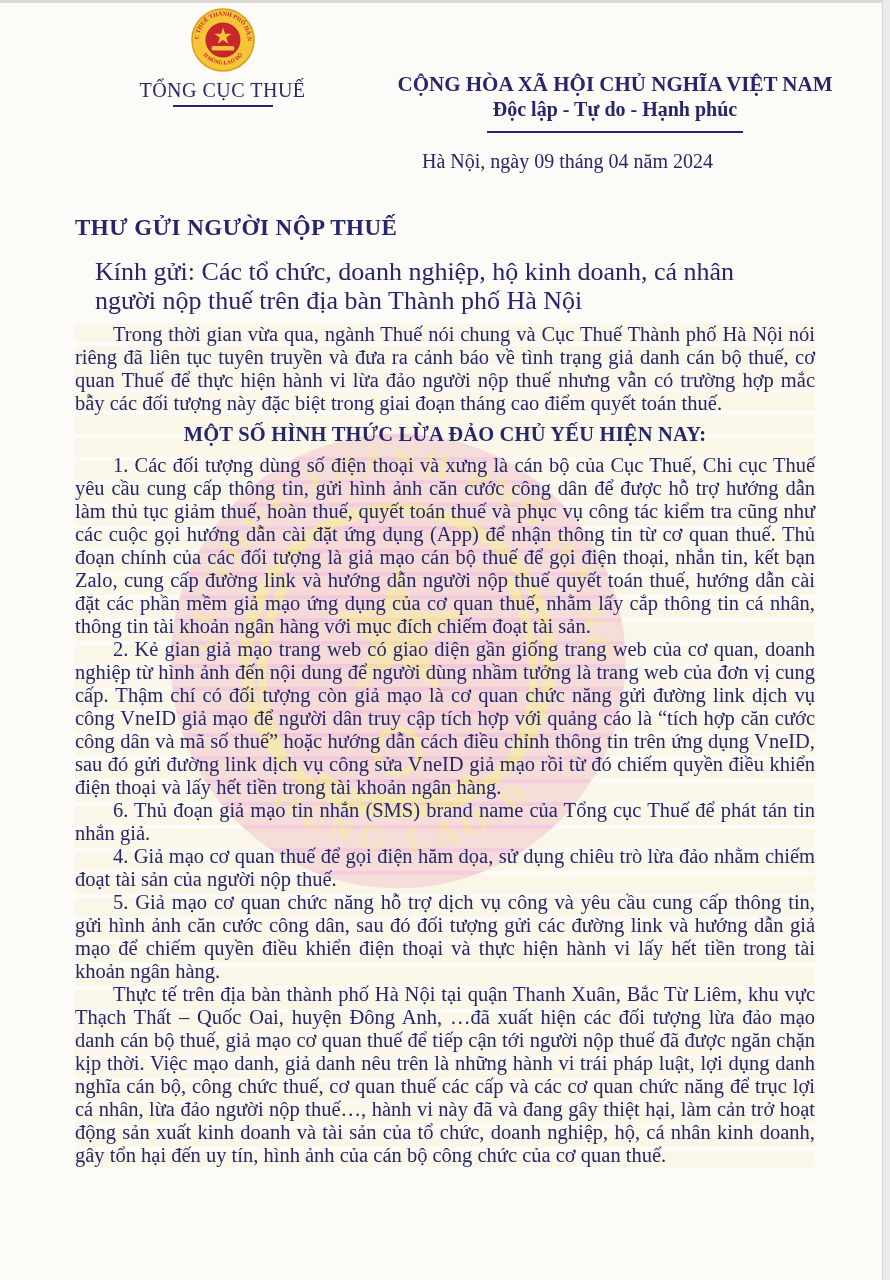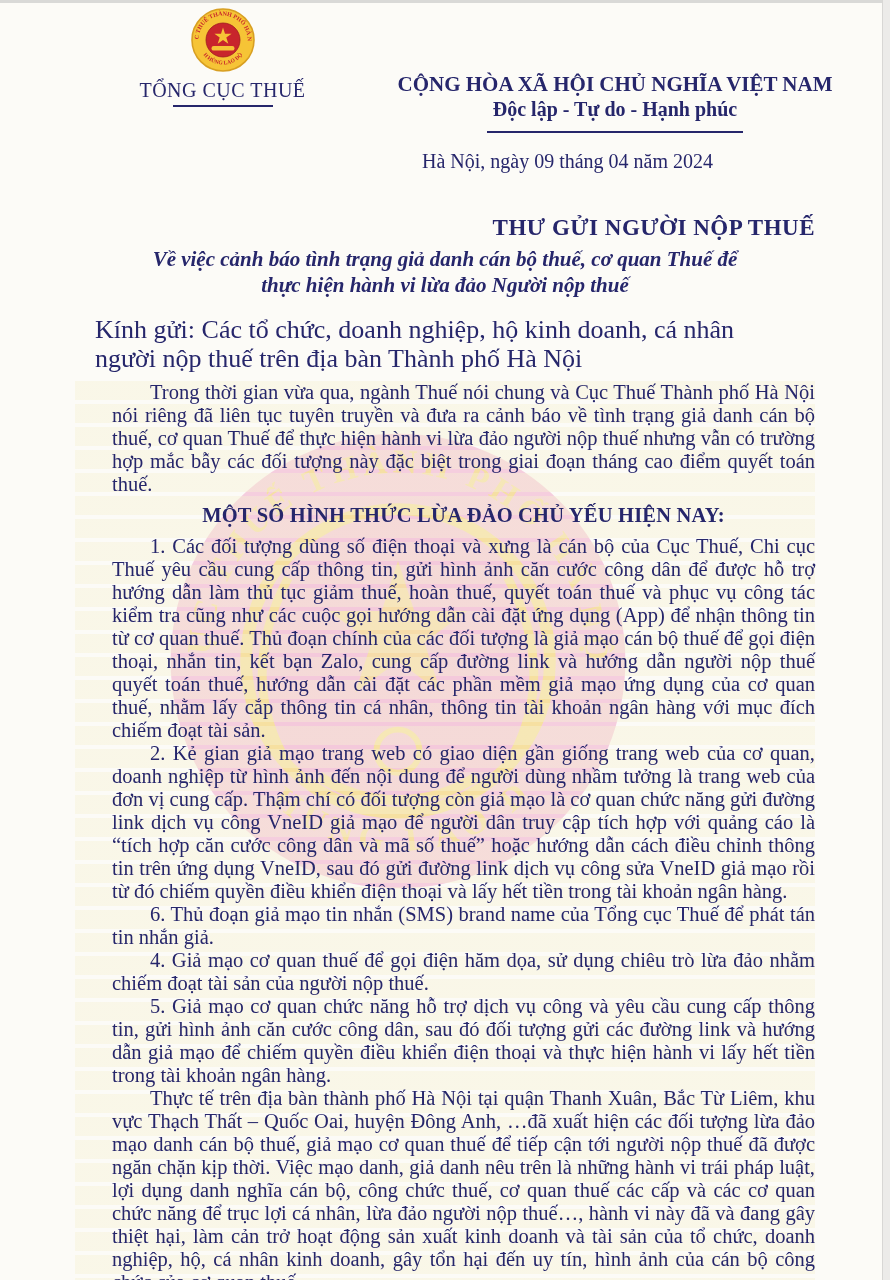--- a/index.html
+++ b/index.html
@@ -24,29 +24,28 @@
   .header-right{position:absolute;left:385px;top:72px;width:460px;text-align:center;z-index:2;}
   .republic{font-size:21px;font-weight:bold;line-height:25px;}
   .motto{font-size:20px;font-weight:bold;line-height:25px;display:inline-block;border-bottom:2px solid #26266b;padding:0 6px 9px;}
   .dateline{font-size:20px;margin-top:17px;margin-right:95px;}
 
   
   .watermark{position:absolute;left:153px;top:416px;width:490px;height:490px;z-index:1;pointer-events:none;}
 
   
   .letter-content{position:absolute;left:75px;top:216px;width:740px;z-index:2;}
-  .title{text-align:right;font-weight:bold;font-size:23px;letter-spacing:.5px;line-height:24px;margin:0 0 6px;}
+  .title{text-align:left;font-weight:bold;font-size:23px;letter-spacing:.5px;line-height:24px;margin:0 0 6px;}
   .subtitle{text-align:center;font-weight:bold;font-style:italic;font-size:21px;line-height:26px;width:620px;margin:0 auto;}
   .salutation{width:700px;margin:17px auto 0;text-align:left;font-size:26px;line-height:29px;}
   .flow{
     margin-top:8px;font-size:20.5px;line-height:23px;text-align:justify;
     background:repeating-linear-gradient(to bottom,
       rgba(246,241,211,.42) 0px, rgba(246,241,211,.42) 19px,
       rgba(246,241,211,0) 19px, rgba(246,241,211,0) 23px);
-    padding-left:37px;
   }
   .para{margin:0;text-indent:38px;}
   .section-heading{margin:8px;text-indent:0;text-align:center;font-weight:bold;letter-spacing:.2px;}
 </style>
 </head>
 <body>
 
 <div class="page">
   <div class="scan-top-edge"></div>
   <div class="scan-right-edge"></div>
@@ -96,21 +95,20 @@
   </div>
 
   <div class="header-right">
     <div class="republic">CỘNG HÒA XÃ HỘI CHỦ NGHĨA VIỆT NAM</div>
     <div><span class="motto">Độc lập - Tự do - Hạnh phúc</span></div>
     <div class="dateline">Hà Nội, ngày 09 tháng 04 năm 2024</div>
   </div>
 
   <div class="letter-content">
     <div class="title">THƯ GỬI NGƯỜI NỘP THUẾ</div>
-    <div class="subtitle">Về việc cảnh báo tình trạng giả danh cán bộ thuế, cơ quan Thuế để thực hiện hành vi lừa đảo Người nộp thuế</div>
     <div class="salutation">Kính gửi: Các tổ chức, doanh nghiệp, hộ kinh doanh, cá nhân người nộp thuế trên địa bàn Thành phố Hà Nội</div>
 
     <div class="flow">
       <p class="para">Trong thời gian vừa qua, ngành Thuế nói chung và Cục Thuế Thành phố Hà Nội nói riêng đã liên tục tuyên truyền và đưa ra cảnh báo về tình trạng giả danh cán bộ thuế, cơ quan Thuế để thực hiện hành vi lừa đảo người nộp thuế nhưng vẫn có trường hợp mắc bẫy các đối tượng này đặc biệt trong giai đoạn tháng cao điểm quyết toán thuế.</p>
       <p class="para section-heading">MỘT SỐ HÌNH THỨC LỪA ĐẢO CHỦ YẾU HIỆN NAY:</p>
       <p class="para">1. Các đối tượng dùng số điện thoại và xưng là cán bộ của Cục Thuế, Chi cục Thuế yêu cầu cung cấp thông tin, gửi hình ảnh căn cước công dân để được hỗ trợ hướng dẫn làm thủ tục giảm thuế, hoàn thuế, quyết toán thuế và phục vụ công tác kiểm tra cũng như các cuộc gọi hướng dẫn cài đặt ứng dụng (App) để nhận thông tin từ cơ quan thuế. Thủ đoạn chính của các đối tượng là giả mạo cán bộ thuế để gọi điện thoại, nhắn tin, kết bạn Zalo, cung cấp đường link và hướng dẫn người nộp thuế quyết toán thuế, hướng dẫn cài đặt các phần mềm giả mạo ứng dụng của cơ quan thuế, nhằm lấy cắp thông tin cá nhân, thông tin tài khoản ngân hàng với mục đích chiếm đoạt tài sản.</p>
       <p class="para">2. Kẻ gian giả mạo trang web có giao diện gần giống trang web của cơ quan, doanh nghiệp từ hình ảnh đến nội dung để người dùng nhầm tưởng là trang web của đơn vị cung cấp. Thậm chí có đối tượng còn giả mạo là cơ quan chức năng gửi đường link dịch vụ công VneID giả mạo để người dân truy cập tích hợp với quảng cáo là “tích hợp căn cước công dân và mã số thuế” hoặc hướng dẫn cách điều chỉnh thông tin trên ứng dụng VneID, sau đó gửi đường link dịch vụ công sửa VneID giả mạo rồi từ đó chiếm quyền điều khiển điện thoại và lấy hết tiền trong tài khoản ngân hàng.</p>
       <p class="para">6. Thủ đoạn giả mạo tin nhắn (SMS) brand name của Tổng cục Thuế để phát tán tin nhắn giả.</p>
       <p class="para">4. Giả mạo cơ quan thuế để gọi điện hăm dọa, sử dụng chiêu trò lừa đảo nhằm chiếm đoạt tài sản của người nộp thuế.</p>
       <p class="para">5. Giả mạo cơ quan chức năng hỗ trợ dịch vụ công và yêu cầu cung cấp thông tin, gửi hình ảnh căn cước công dân, sau đó đối tượng gửi các đường link và hướng dẫn giả mạo để chiếm quyền điều khiển điện thoại và thực hiện hành vi lấy hết tiền trong tài khoản ngân hàng.</p>

